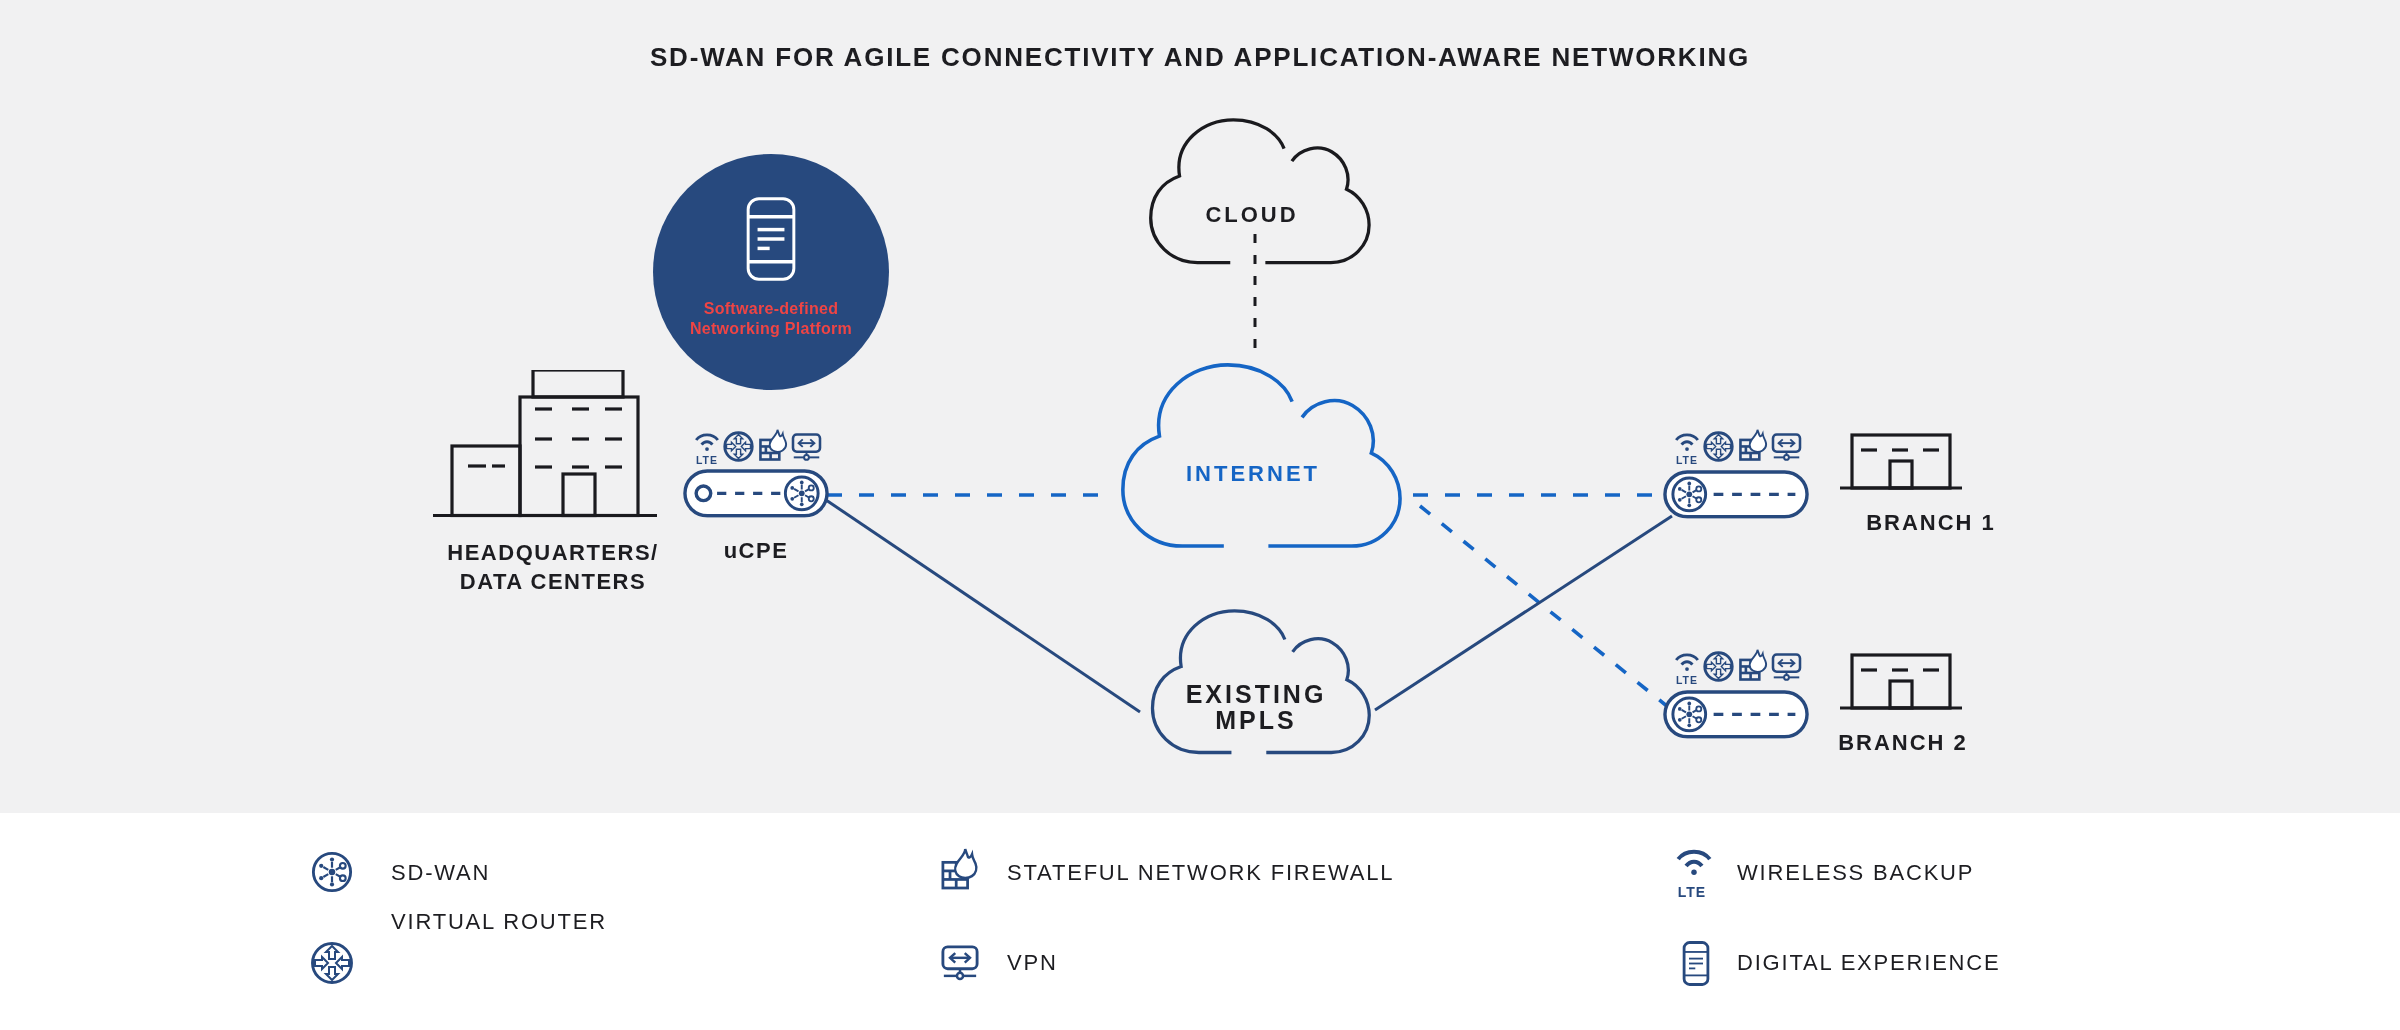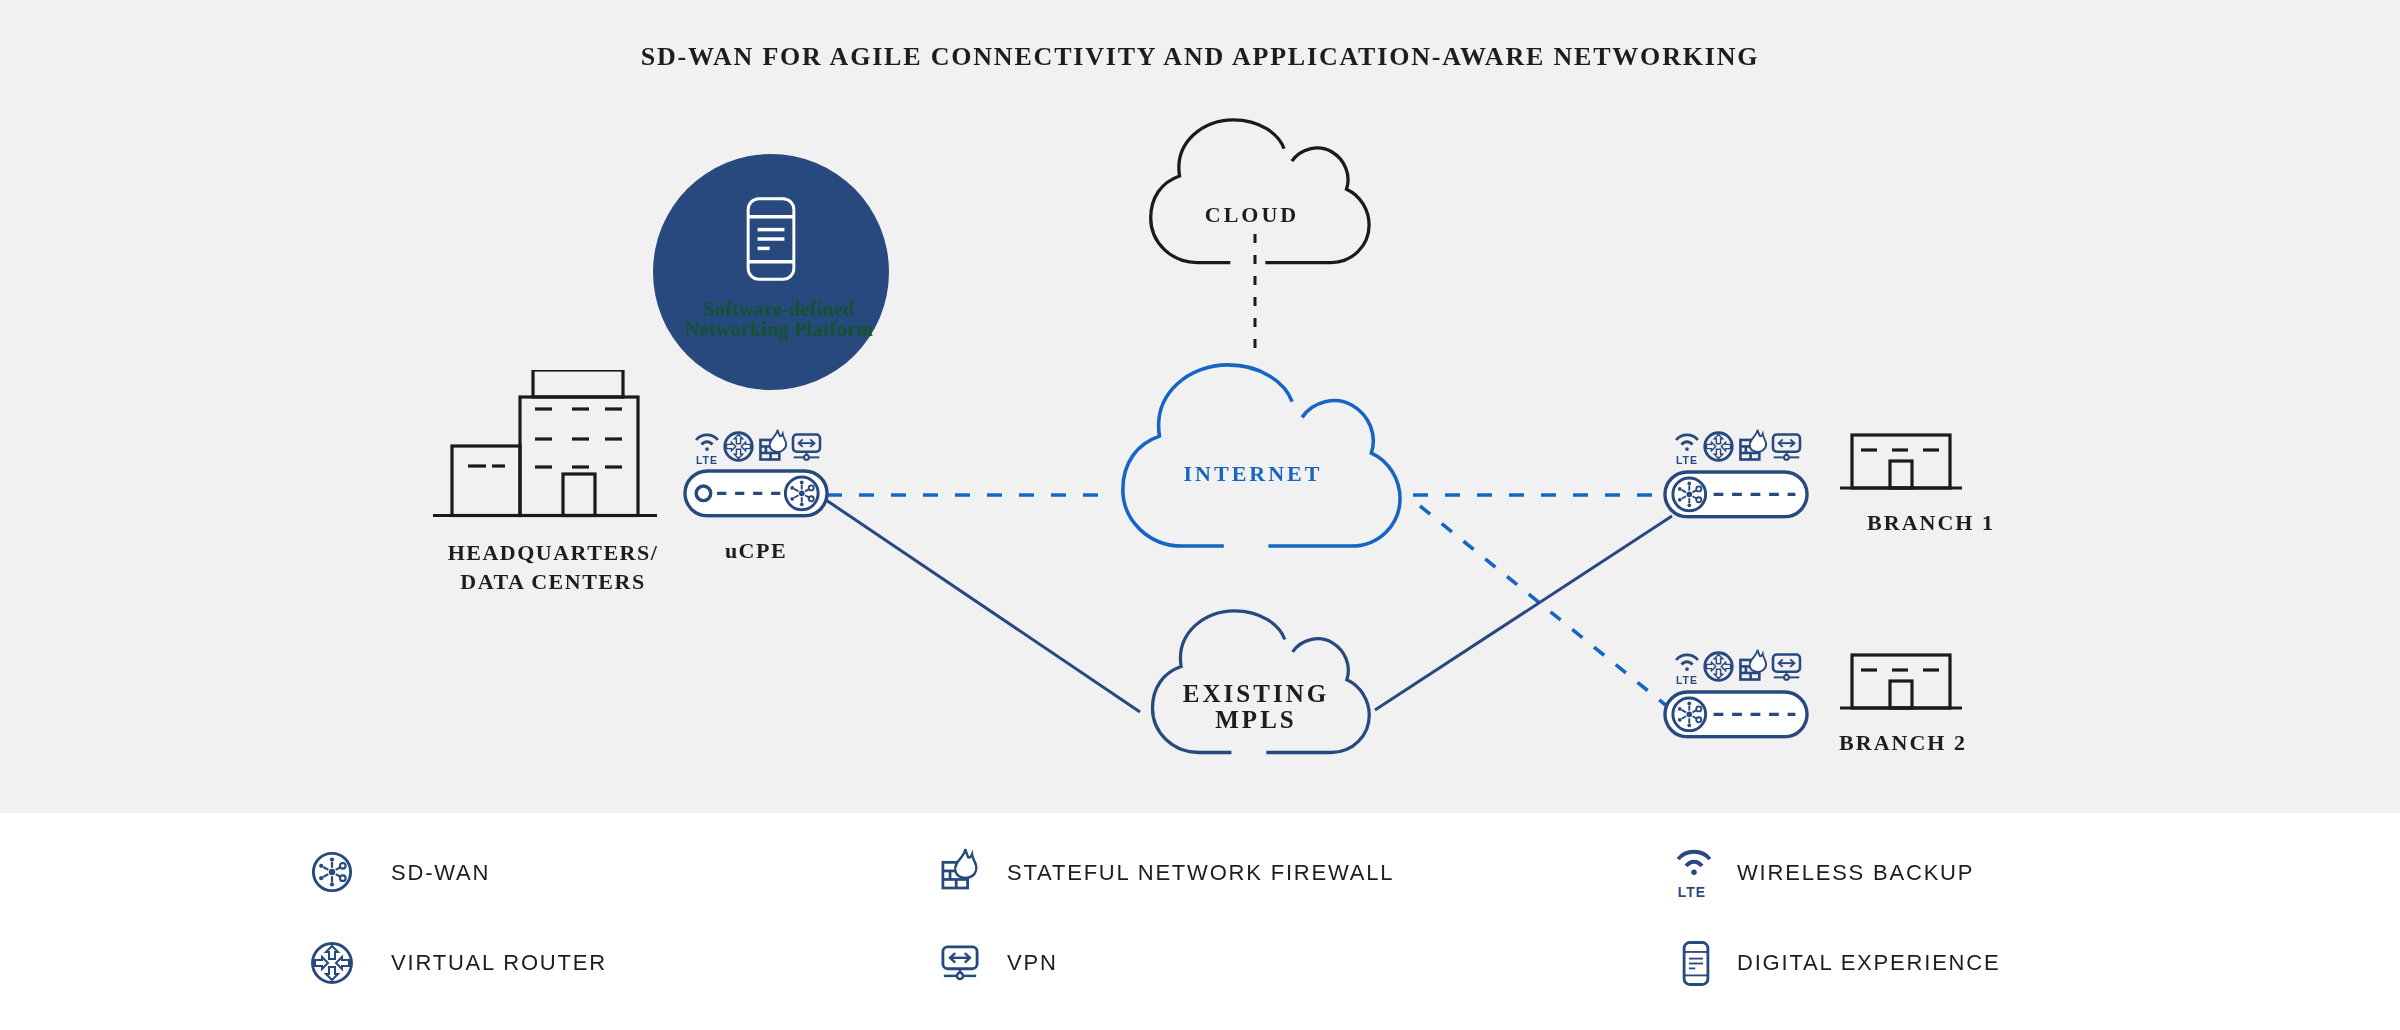--- a/index.html
+++ b/index.html
@@ -2,31 +2,31 @@
 <html><head>
 <meta charset="utf-8">
 <style>
   html,body{margin:0;padding:0;background:#ffffff;}
   .canvas{
     position:relative;width:2400px;height:1030px;background:#ffffff;
     font-family:"Liberation Sans",sans-serif;overflow:hidden;
   }
   .diagram-bg{position:absolute;left:0;top:0;width:2400px;height:813px;background:#F1F1F2;}
   svg.diagram{position:absolute;left:0;top:0;}
-  .lbl{position:absolute;font-weight:bold;color:#1D1D21;white-space:nowrap;font-family:Liberation Serif, serif;}
+  .lbl{position:absolute;font-weight:bold;color:#1D1D21;white-space:nowrap;}
   .center{transform:translateX(-50%);text-align:center;}
   .title{left:1200px;top:42px;font-size:26px;letter-spacing:1.8px;}
   .cloud-lbl{left:1252px;top:202px;font-size:22px;letter-spacing:3px;}
   .internet-lbl{left:1253px;top:461px;font-size:22px;letter-spacing:3px;color:#1565C5;text-align:center;}
   .mpls-lbl{left:1256px;top:681px;font-size:25px;letter-spacing:3px;line-height:26px;}
   .hq-lbl{left:553px;top:538px;font-size:22px;letter-spacing:1.5px;line-height:29px;}
   .ucpe-lbl{left:756px;top:538px;font-size:22px;letter-spacing:1.5px;}
   .b1-lbl{left:1903px;top:510px;font-size:22px;letter-spacing:2px;margin-left:28px;}
   .b2-lbl{left:1903px;top:730px;font-size:22px;letter-spacing:2px;}
-  .platform-lbl{left:771px;top:299px;font-size:20px;line-height:20px;color:#14532d;letter-spacing:0.3px;margin-left:8px;}
+  .platform-lbl{left:771px;top:299px;font-size:16px;line-height:20px;color:#ef4444;letter-spacing:0.3px;}
   .legend-lbl{position:absolute;font-weight:normal;font-size:22px;letter-spacing:1.8px;color:#1D1D21;white-space:nowrap;}
   .lte-legend{position:absolute;left:1692px;top:884px;font-size:14px;font-weight:bold;color:#27497E;letter-spacing:1px;transform:translateX(-50%);}
   svg.li{position:absolute;}
 </style>
 </head>
 <body>
 
 <div class="canvas">
   <div class="diagram-bg"></div>
 
@@ -222,21 +222,21 @@
   </div>
 
   <svg class="li" style="left:311px;top:851px" width="42" height="42" viewBox="0 0 44 44">
     <use href="#sym-sdwan" width="44" height="44" stroke="currentColor" stroke-width="3" style="color:#27497E"></use>
   </svg>
   <div class="legend-lbl" style="left:391px;top:860px">SD-WAN</div>
 
   <svg class="li" style="left:310px;top:941px" width="44" height="44" viewBox="0 0 44 44">
     <use href="#sym-router" width="44" height="44" stroke="currentColor" stroke-width="2.9" style="color:#27497E"></use>
   </svg>
-  <div class="legend-lbl" style="left:391px;top:950px">VIRTUAL ROUTER</div>
+  <div class="legend-lbl" style="left:391px;top:909px">VIRTUAL ROUTER</div>
 
   <svg class="li" style="left:941px;top:848px" width="38" height="42" viewBox="0 0 40 44">
     <use href="#sym-firewall" width="40" height="44" stroke="currentColor" stroke-width="2.9" style="color:#27497E"></use>
   </svg>
   <div class="legend-lbl" style="left:1007px;top:860px">STATEFUL NETWORK FIREWALL</div>
 
   <svg class="li" style="left:939px;top:945px" width="42" height="38" viewBox="0 0 44 40">
     <use href="#sym-vpn" width="44" height="40" stroke="currentColor" stroke-width="3" style="color:#27497E"></use>
   </svg>
   <div class="legend-lbl" style="left:1007px;top:950px">VPN</div>

